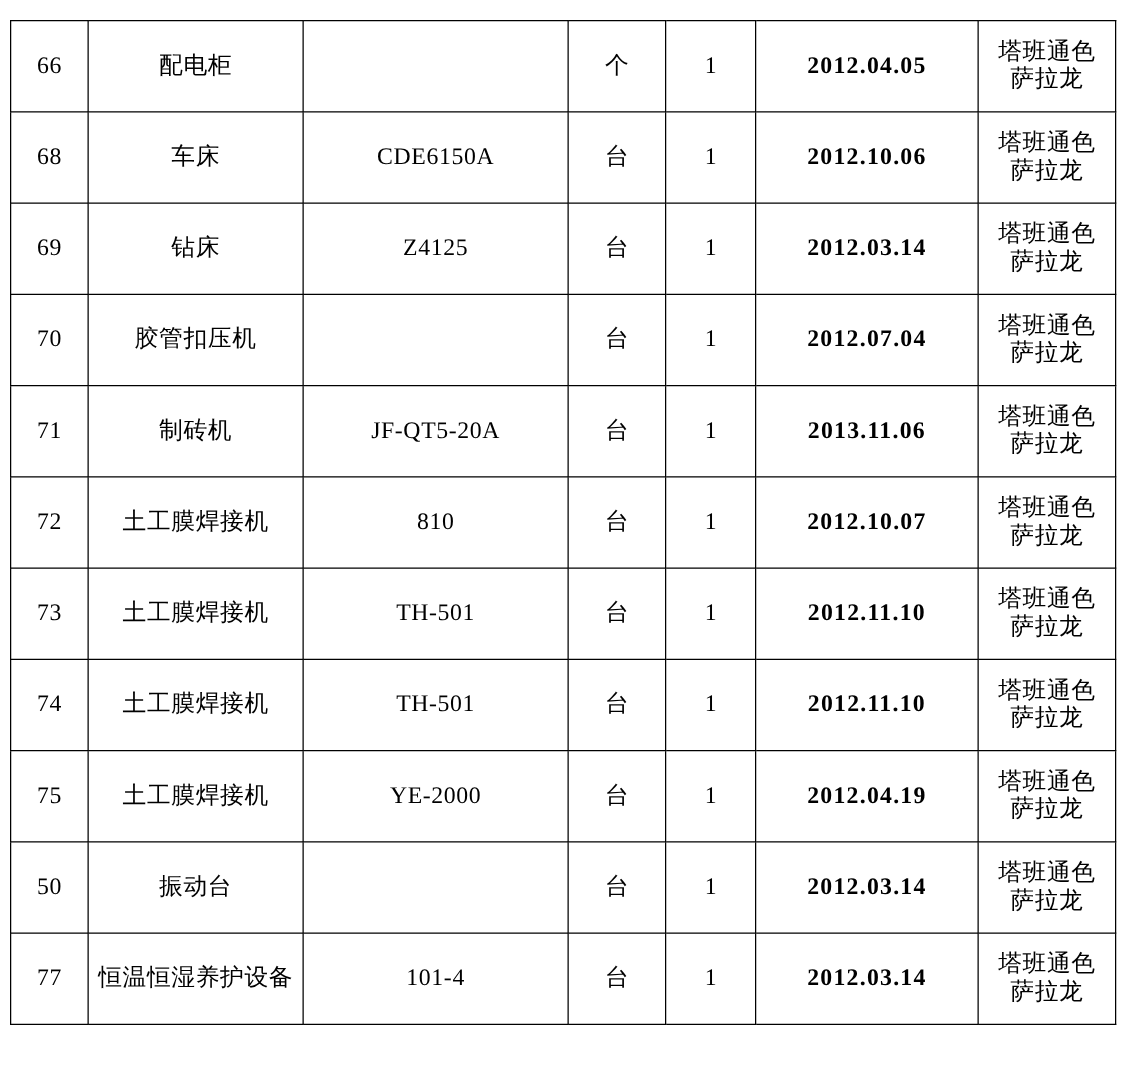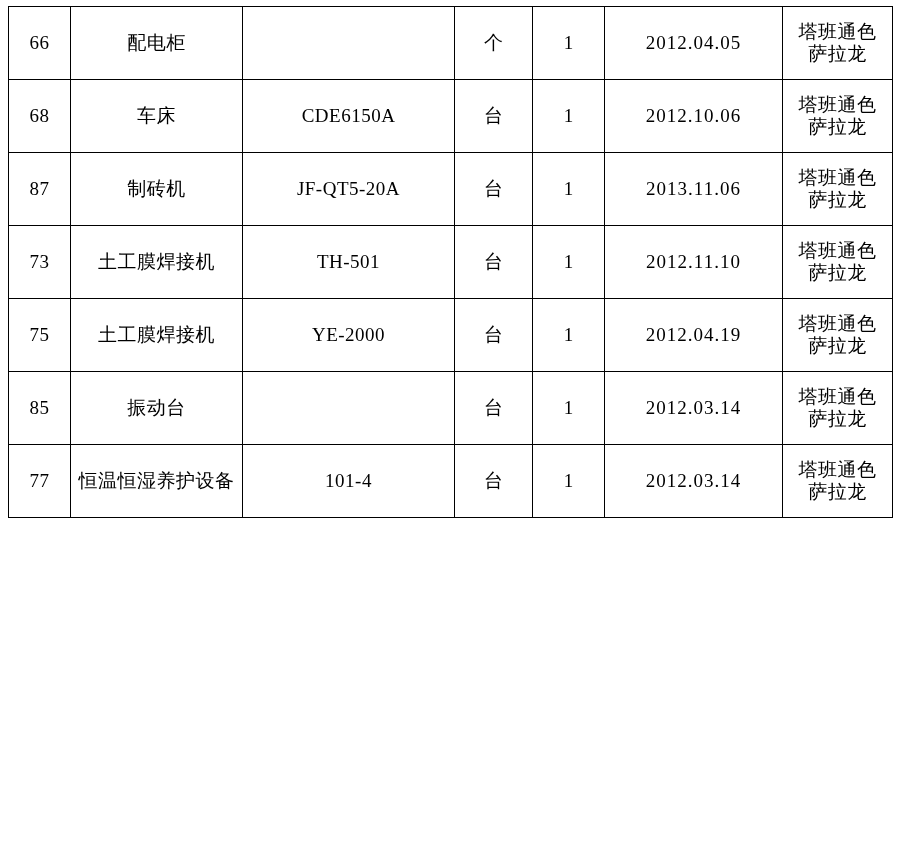--- a/index.html
+++ b/index.html
@@ -11,21 +11,21 @@
     width: 900px;
     height: 856px;
     font-family: "Liberation Serif", "DejaVu Serif", serif;
     color: #000000;
     overflow: hidden;
   }
   .sheet {
     width: 900px;
     height: 659px;
     box-sizing: border-box;
-    padding: 6px 8px 0 8px;
+    padding: 16px 8px 0 8px;
   }
   table.equipment-table {
     border-collapse: collapse;
     table-layout: fixed;
     width: 884px;
     margin: 0;
   }
   table.equipment-table td {
     border: 1px solid #000000;
     text-align: center;
@@ -60,20 +60,21 @@
   }
   td.cell-unit {
     font-size: 19px;
   }
   td.cell-qty {
     font-size: 19px;
   }
   td.cell-date {
     font-size: 19px;
     letter-spacing: 1px;
+    font-weight: bold;
   }
   td.cell-owner {
     font-size: 18px;
     letter-spacing: 0.5px;
     line-height: 1.28;
     padding: 2px 4px;
   }
   .owner-line { display: block; white-space: nowrap; }
   tr.row-tall td { height: 68px; }
 </style>
@@ -113,65 +114,113 @@
         <td class="cell-model">CDE6150A</td>
         <td class="cell-unit">台</td>
         <td class="cell-qty">1</td>
         <td class="cell-date">2012.10.06</td>
         <td class="cell-owner">
           <span class="owner-line">塔班通色</span>
           <span class="owner-line">萨拉龙</span>
         </td>
       </tr>
 
-
-
-      <tr class="row-tall">
-        <td class="cell-no">87</td>
+      <tr class="row-tall">
+        <td class="cell-no">69</td>
+        <td class="cell-name">钻床</td>
+        <td class="cell-model">Z4125</td>
+        <td class="cell-unit">台</td>
+        <td class="cell-qty">1</td>
+        <td class="cell-date">2012.03.14</td>
+        <td class="cell-owner">
+          <span class="owner-line">塔班通色</span>
+          <span class="owner-line">萨拉龙</span>
+        </td>
+      </tr>
+
+      <tr class="row-tall">
+        <td class="cell-no">70</td>
+        <td class="cell-name">胶管扣压机</td>
+        <td class="cell-model"></td>
+        <td class="cell-unit">台</td>
+        <td class="cell-qty">1</td>
+        <td class="cell-date">2012.07.04</td>
+        <td class="cell-owner">
+          <span class="owner-line">塔班通色</span>
+          <span class="owner-line">萨拉龙</span>
+        </td>
+      </tr>
+
+      <tr class="row-tall">
+        <td class="cell-no">71</td>
         <td class="cell-name">制砖机</td>
         <td class="cell-model">JF-QT5-20A</td>
         <td class="cell-unit">台</td>
         <td class="cell-qty">1</td>
         <td class="cell-date">2013.11.06</td>
         <td class="cell-owner">
           <span class="owner-line">塔班通色</span>
           <span class="owner-line">萨拉龙</span>
         </td>
       </tr>
 
+      <tr class="row-tall">
+        <td class="cell-no">72</td>
+        <td class="cell-name">土工膜焊接机</td>
+        <td class="cell-model">810</td>
+        <td class="cell-unit">台</td>
+        <td class="cell-qty">1</td>
+        <td class="cell-date">2012.10.07</td>
+        <td class="cell-owner">
+          <span class="owner-line">塔班通色</span>
+          <span class="owner-line">萨拉龙</span>
+        </td>
+      </tr>
 
       <tr class="row-tall">
         <td class="cell-no">73</td>
         <td class="cell-name">土工膜焊接机</td>
         <td class="cell-model">TH-501</td>
         <td class="cell-unit">台</td>
         <td class="cell-qty">1</td>
         <td class="cell-date">2012.11.10</td>
         <td class="cell-owner">
           <span class="owner-line">塔班通色</span>
           <span class="owner-line">萨拉龙</span>
         </td>
       </tr>
 
+      <tr class="row-tall">
+        <td class="cell-no">74</td>
+        <td class="cell-name">土工膜焊接机</td>
+        <td class="cell-model">TH-501</td>
+        <td class="cell-unit">台</td>
+        <td class="cell-qty">1</td>
+        <td class="cell-date">2012.11.10</td>
+        <td class="cell-owner">
+          <span class="owner-line">塔班通色</span>
+          <span class="owner-line">萨拉龙</span>
+        </td>
+      </tr>
 
       <tr class="row-tall">
         <td class="cell-no">75</td>
         <td class="cell-name">土工膜焊接机</td>
         <td class="cell-model">YE-2000</td>
         <td class="cell-unit">台</td>
         <td class="cell-qty">1</td>
         <td class="cell-date">2012.04.19</td>
         <td class="cell-owner">
           <span class="owner-line">塔班通色</span>
           <span class="owner-line">萨拉龙</span>
         </td>
       </tr>
 
       <tr class="row-tall">
-        <td class="cell-no">85</td>
+        <td class="cell-no">50</td>
         <td class="cell-name">振动台</td>
         <td class="cell-model"></td>
         <td class="cell-unit">台</td>
         <td class="cell-qty">1</td>
         <td class="cell-date">2012.03.14</td>
         <td class="cell-owner">
           <span class="owner-line">塔班通色</span>
           <span class="owner-line">萨拉龙</span>
         </td>
       </tr>

